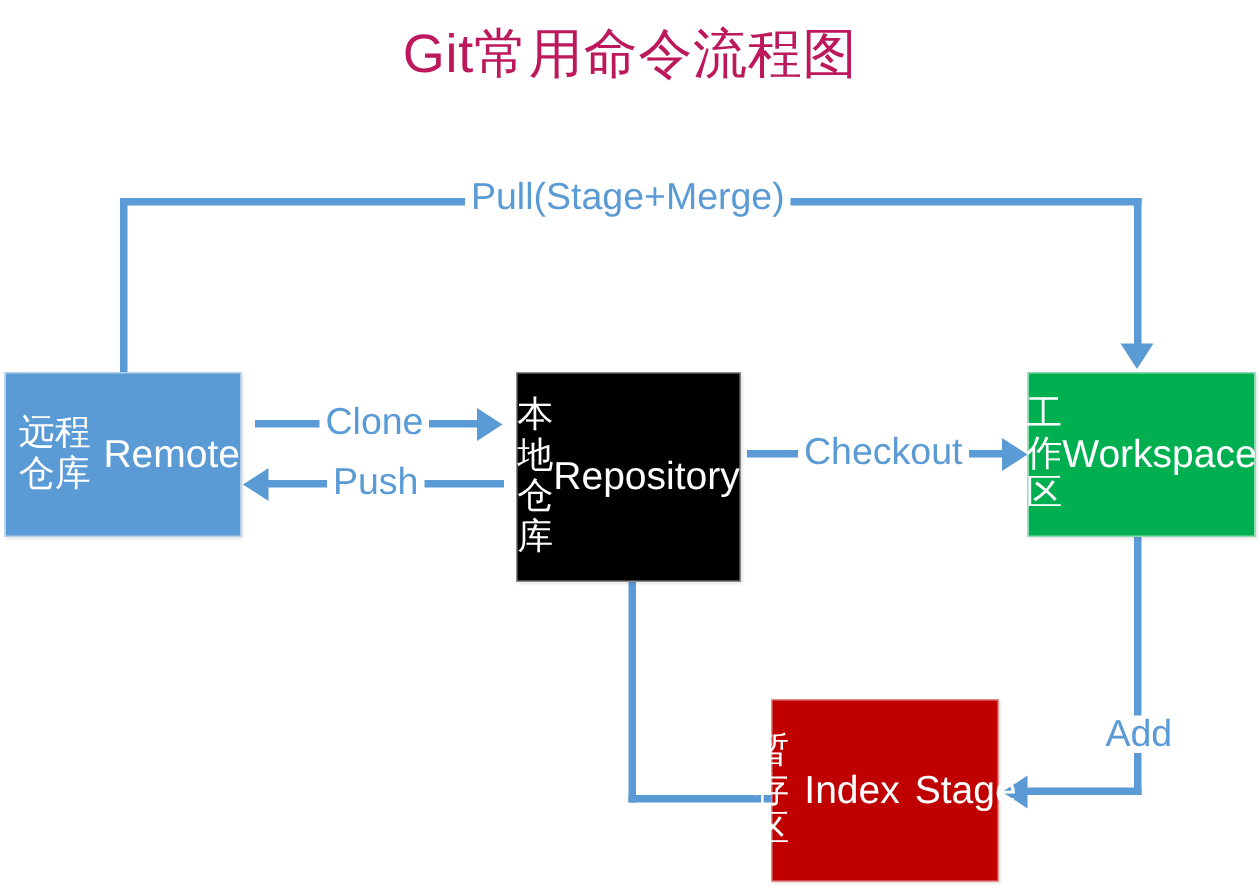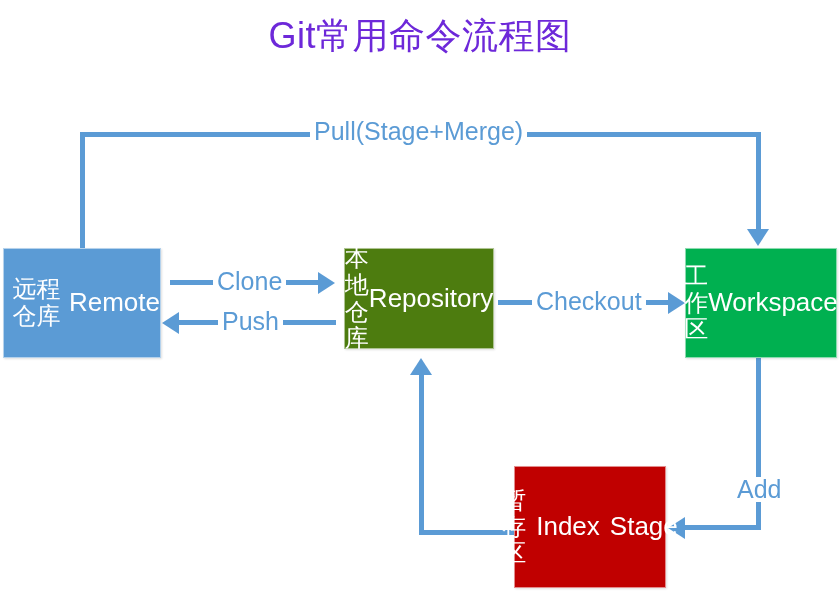--- a/index.html
+++ b/index.html
@@ -19,21 +19,21 @@
   }
 
   
   .title {
     position: absolute;
     left: 0;
     top: 12px;
     width: 840px;
     text-align: center;
     font-size: 36px;
-    color: #6d28d9;
+    color: #be185d;
     letter-spacing: 0.5px;
     white-space: nowrap;
   }
 
   
   .node {
     position: absolute;
     box-sizing: border-box;
     display: flex;
     flex-direction: row;
@@ -46,22 +46,22 @@
     box-shadow: 1px 1px 2px rgba(0,0,0,0.12);
   }
   .node .cn  { font-size: 24px; }
   .node .en  { font-size: 26px; }
 
   .node-remote {
     left: 3px;  top: 248px;  width: 158px; height: 110px;
     background: #5B9BD5;
   }
   .node-repository {
-    left: 344px; top: 248px; width: 150px; height: 101px;
-    background: #4d7c0f;
+    left: 344px; top: 248px; width: 150px; height: 140px;
+    background: #000000;
   }
   .node-workspace {
     left: 685px; top: 248px; width: 152px; height: 110px;
     background: #00B050;
   }
   .node-index {
     left: 514px; top: 466px; width: 152px; height: 122px;
     background: #C00000;
     gap: 10px;
   }

